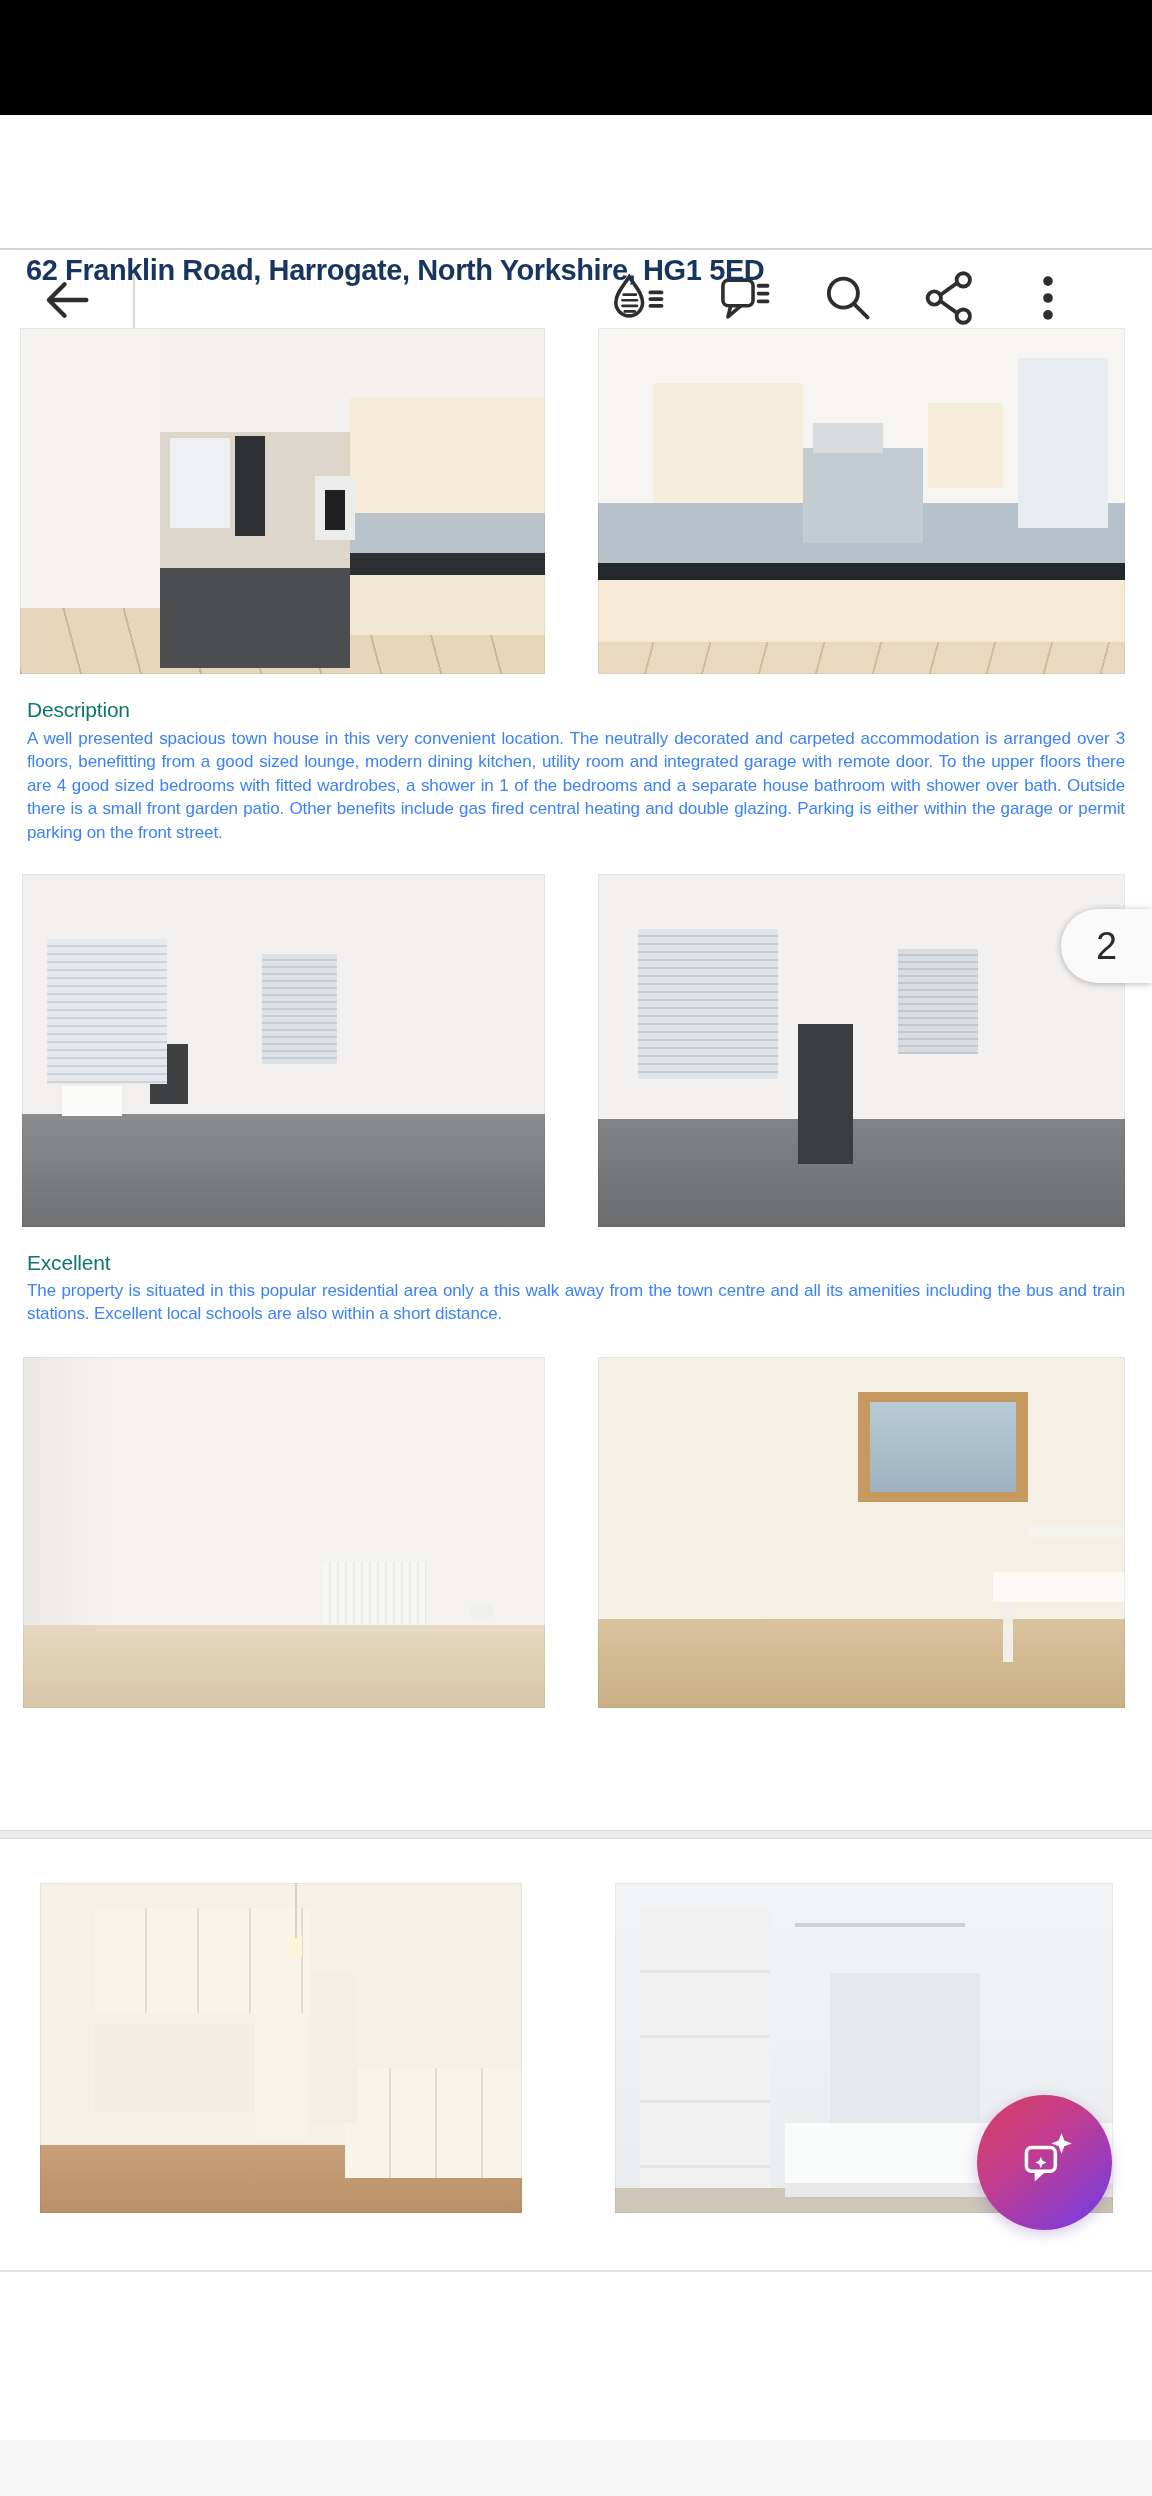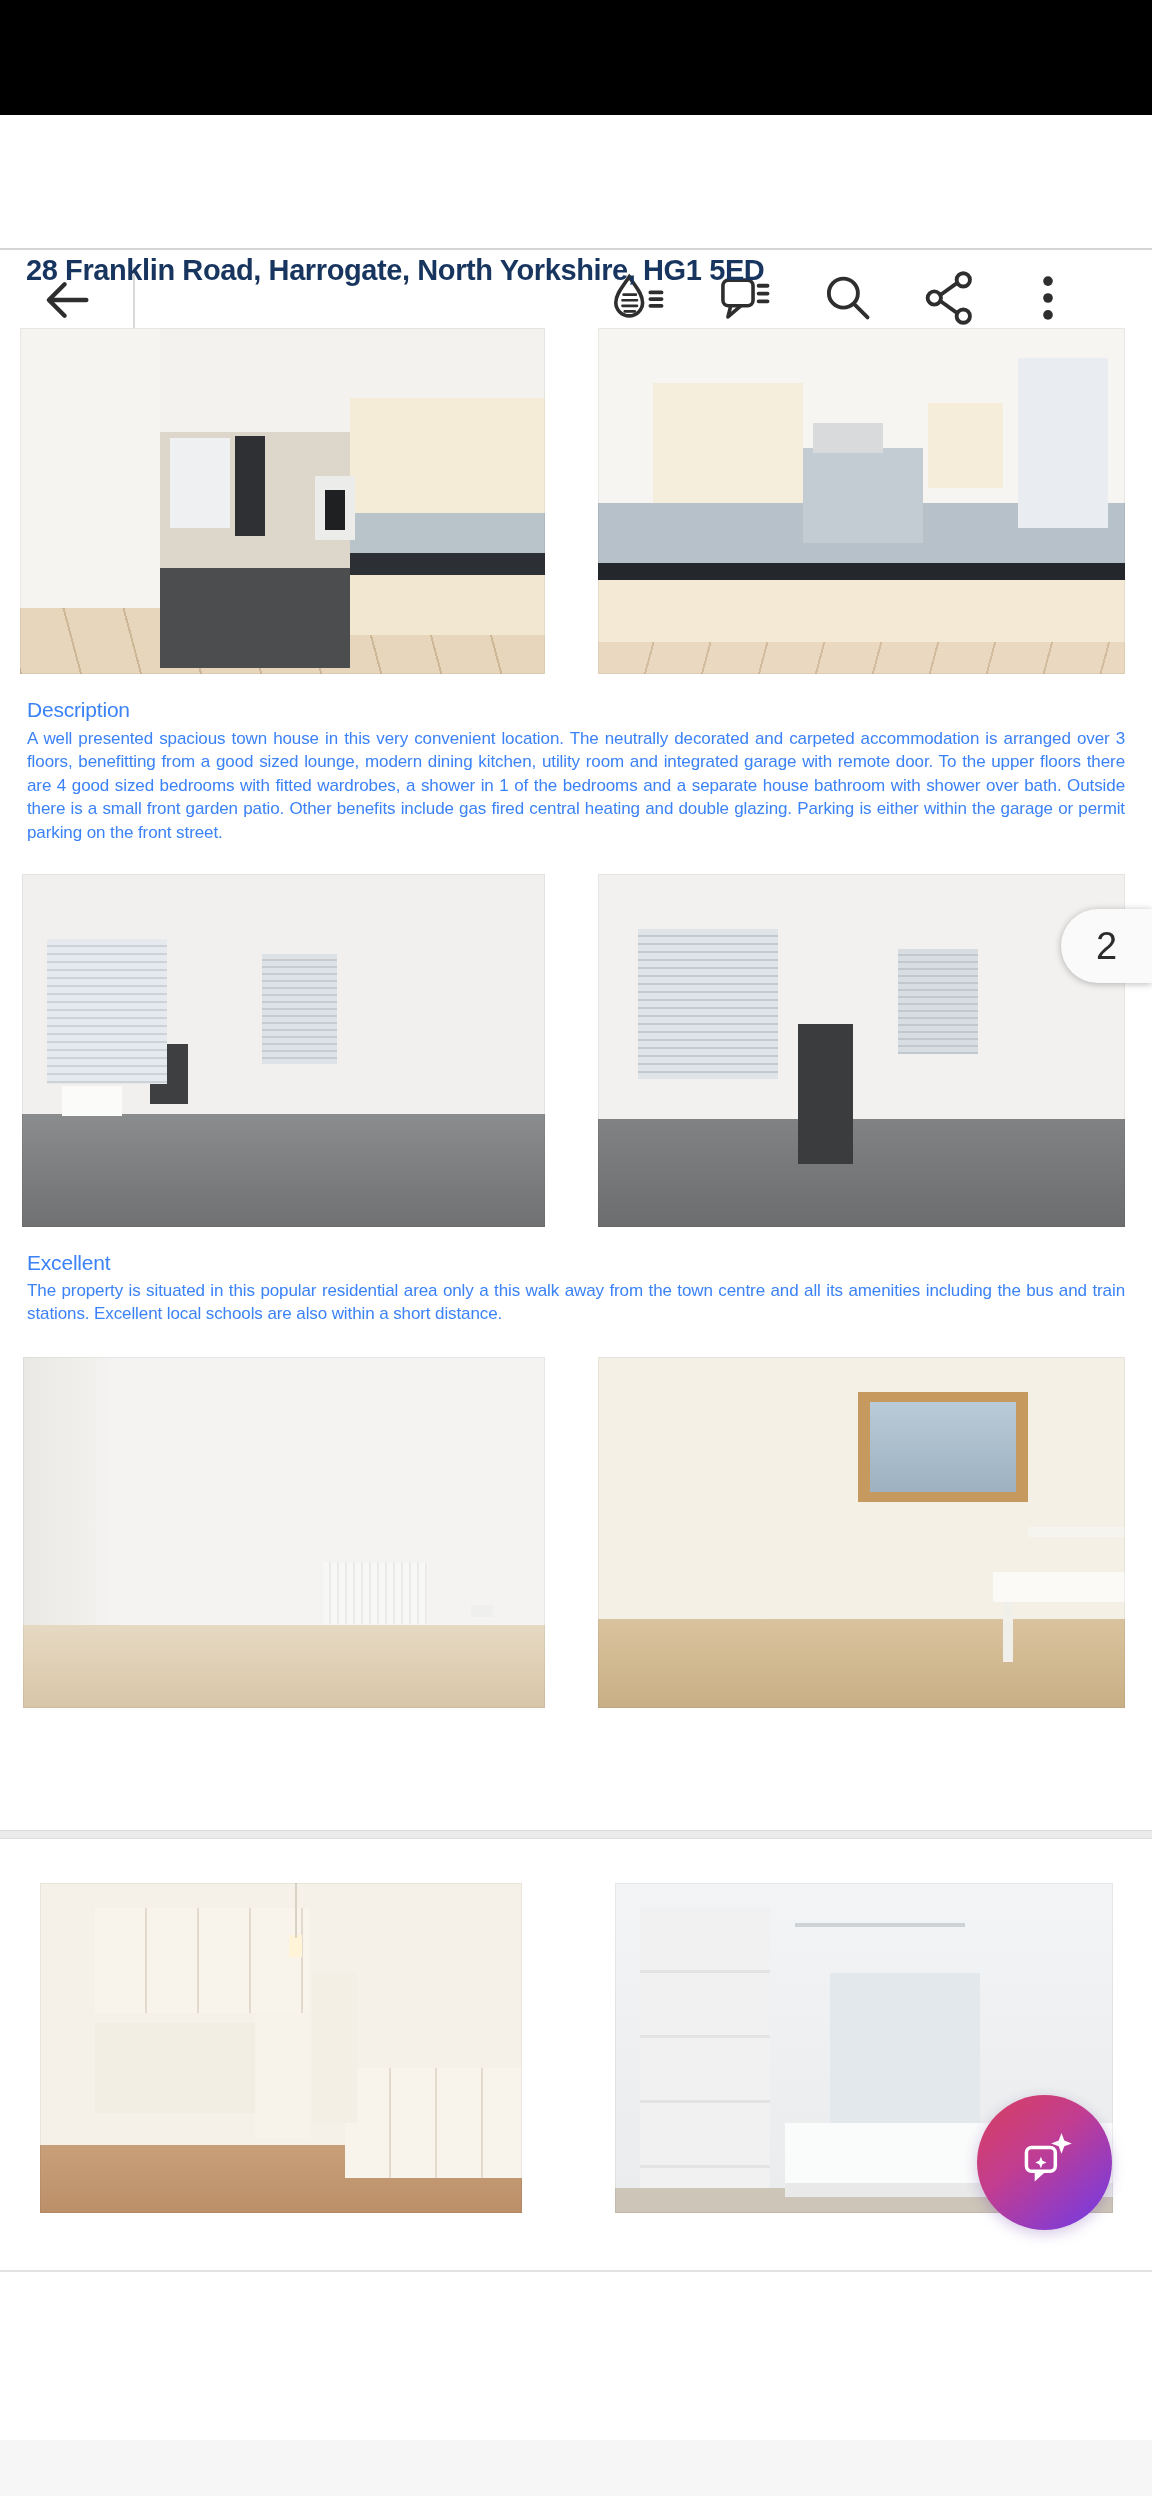--- a/index.html
+++ b/index.html
@@ -12,21 +12,21 @@
           border-bottom:2px solid #d4d4d4;}
   .back-btn{position:absolute;left:38px;top:156px;width:58px;height:58px;cursor:pointer;}
   .top-divider{position:absolute;left:133px;top:152px;width:2px;height:62px;background:#d9d9d9;}
   .top-icon{position:absolute;top:154px;width:58px;height:58px;cursor:pointer;}
   .ti-liquid{left:608px;} .ti-comment{left:714px;} .ti-search{left:818px;}
   .ti-share{left:921px;} .ti-more{left:1019px;}
   svg{display:block;}
   
   .doc-title{position:absolute;left:26px;top:254px;width:1100px;font-size:29px;font-weight:bold;
              color:#17355e;letter-spacing:-0.4px;}
-  .sec-head{position:absolute;left:27px;width:600px;font-size:21px;color:#3b82f6;letter-spacing:-0.2px;}
+  .sec-head{position:absolute;left:27px;width:600px;font-size:21px;color:#0f766e;letter-spacing:-0.2px;}
   .sec-body{position:absolute;left:27px;width:1098px;font-size:17px;line-height:23.4px;color:#3b82f6;
             text-align:justify;letter-spacing:-0.1px;}
   .head-desc{top:698px;} .body-desc{top:727px;}
   .head-loc{top:1251px;} .body-loc{top:1279px;}
   
   .ph{position:absolute;box-shadow:inset 0 0 0 1px rgba(0,0,0,0.05);background-repeat:no-repeat;}
   #ph1{left:20px;top:328px;width:525px;height:346px;background-color:#f4f2ee;
     background-image:
       linear-gradient(#1f2022,#1f2022),linear-gradient(#ececea,#ececea),
       linear-gradient(#2f3033,#2f3033),linear-gradient(#eef0f2,#eef0f2),
@@ -180,21 +180,21 @@
         <svg width="58" height="58" viewBox="0 0 48 48" fill="#2e2e2e">
           <circle cx="24" cy="10" r="4"></circle>
             <circle cx="24" cy="24" r="4"></circle>
             <circle cx="24" cy="38" r="4"></circle>
         </svg>
       </span>
     </div>
   </div>
 
   <div>
-    <div class="doc-title">28 Franklin Road, Harrogate, North Yorkshire, HG1 5ED</div>
+    <div class="doc-title">62 Franklin Road, Harrogate, North Yorkshire, HG1 5ED</div>
 
     <div class="ph" id="ph1"></div>
     <div class="ph" id="ph2"></div>
 
     <div class="sec-head head-desc">Description</div>
     <div class="sec-body body-desc">A well presented spacious town house in this very convenient location.  The neutrally decorated and carpeted accommodation is arranged over 3 floors, benefitting from a good sized lounge, modern dining kitchen, utility room and integrated garage with remote door.  To the upper floors there are 4 good sized bedrooms with fitted wardrobes, a shower in 1 of the bedrooms and a separate house bathroom with shower over bath.  Outside there is a small front garden patio.  Other benefits include gas fired central heating and double glazing.   Parking is either within the garage or permit parking on the front street.</div>
 
     <div class="ph" id="ph3"></div>
     <div class="ph" id="ph4"></div>
 

